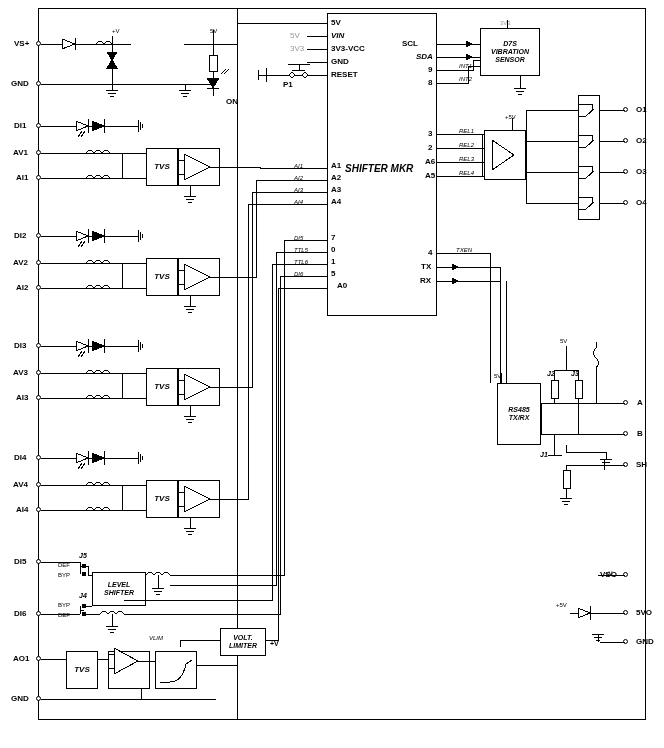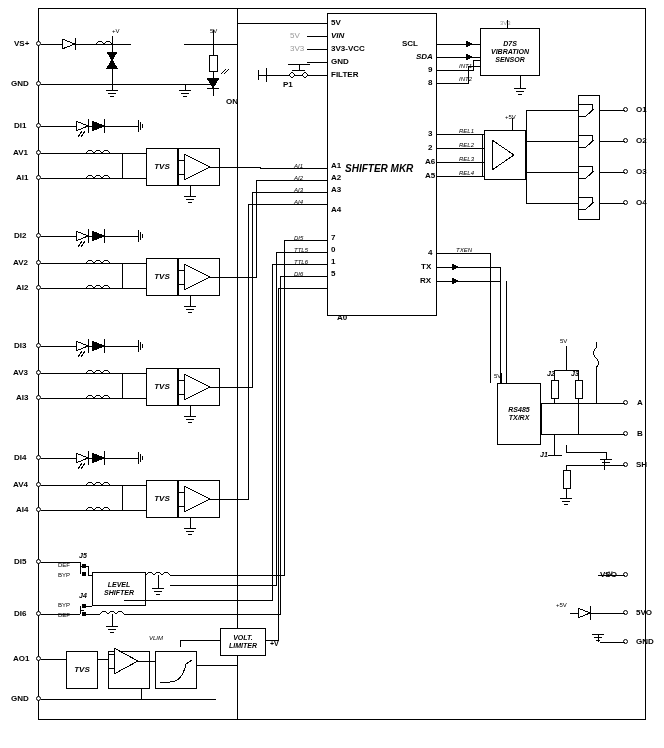--- a/index.html
+++ b/index.html
@@ -204,21 +204,21 @@
     <span class="lbl b" style="left:331px;top:19px;">5V</span>
     <div class="wire h" style="left:307px;top:36px;width:20px;"></div>
     <span class="lbl bi" style="left:331px;top:32px;">VIN</span>
     <span class="lbl gray" style="left:290px;top:32px;">5V</span>
     <div class="wire h" style="left:307px;top:49px;width:20px;"></div>
     <span class="lbl b" style="left:331px;top:45px;">3V3-VCC</span>
     <span class="lbl gray" style="left:290px;top:45px;">3V3</span>
     <div class="wire h" style="left:307px;top:62px;width:20px;"></div>
     <span class="lbl b" style="left:331px;top:58px;">GND</span>
     <div class="wire h" style="left:307px;top:75px;width:20px;"></div>
-    <span class="lbl b" style="left:331px;top:71px;">FILTER</span>
+    <span class="lbl b" style="left:331px;top:71px;">RESET</span>
   </div>
 
   <div>
     <span class="lbl b" style="left:402px;top:40px;">SCL</span>
     <div class="wire h" style="left:437px;top:44px;width:20px;"></div>
     <span class="lbl b" style="left:416px;top:53px;font-style:italic;">SDA</span>
     <div class="wire h" style="left:437px;top:57px;width:20px;"></div>
     <span class="lbl b" style="left:428px;top:66px;">9</span>
     <span class="lbl i tiny" style="left:459px;top:63px;">INT1</span>
     <div class="wire h" style="left:437px;top:70px;width:20px;"></div>
@@ -255,39 +255,39 @@
   <div>
     <span class="lbl b" style="left:331px;top:162px;">A1</span>
     <span class="lbl i tiny" style="left:294px;top:163px;">AI1</span>
     <div class="wire h" style="left:291px;top:168px;width:36px;"></div>
     <span class="lbl b" style="left:331px;top:174px;">A2</span>
     <span class="lbl i tiny" style="left:294px;top:175px;">AI2</span>
     <div class="wire h" style="left:291px;top:180px;width:36px;"></div>
     <span class="lbl b" style="left:331px;top:186px;">A3</span>
     <span class="lbl i tiny" style="left:294px;top:187px;">AI3</span>
     <div class="wire h" style="left:291px;top:192px;width:36px;"></div>
-    <span class="lbl b" style="left:331px;top:206px;">A4</span>
+    <span class="lbl b" style="left:331px;top:198px;">A4</span>
     <span class="lbl i tiny" style="left:294px;top:199px;">AI4</span>
     <div class="wire h" style="left:291px;top:204px;width:36px;"></div>
   </div>
 
   <div>
     <span class="lbl b" style="left:331px;top:234px;">7</span>
     <span class="lbl i tiny" style="left:294px;top:235px;">DI5</span>
     <div class="wire h" style="left:288px;top:240px;width:39px;"></div>
     <span class="lbl b" style="left:331px;top:246px;">0</span>
     <span class="lbl i tiny" style="left:294px;top:247px;">TTL5</span>
     <div class="wire h" style="left:288px;top:252px;width:39px;"></div>
     <span class="lbl b" style="left:331px;top:258px;">1</span>
     <span class="lbl i tiny" style="left:294px;top:259px;">TTL6</span>
     <div class="wire h" style="left:288px;top:264px;width:39px;"></div>
     <span class="lbl b" style="left:331px;top:270px;">5</span>
     <span class="lbl i tiny" style="left:294px;top:271px;">DI6</span>
     <div class="wire h" style="left:288px;top:276px;width:39px;"></div>
-    <span class="lbl b" style="left:337px;top:282px;margin-top:32px;">A0</span>
+    <span class="lbl b" style="left:337px;top:282px;">A0</span>
     <div class="wire h" style="left:288px;top:288px;width:39px;"></div>
   </div>
 
   <div class="box boxlbl" style="left:480px;top:28px;width:60px;height:48px;font-size:7px;">
     <span>D7S</span>
     <span>VIBRATION</span>
     <span>SENSOR</span>
   </div>
 
   <div class="box" style="left:484px;top:130px;width:42px;height:50px;"></div>

